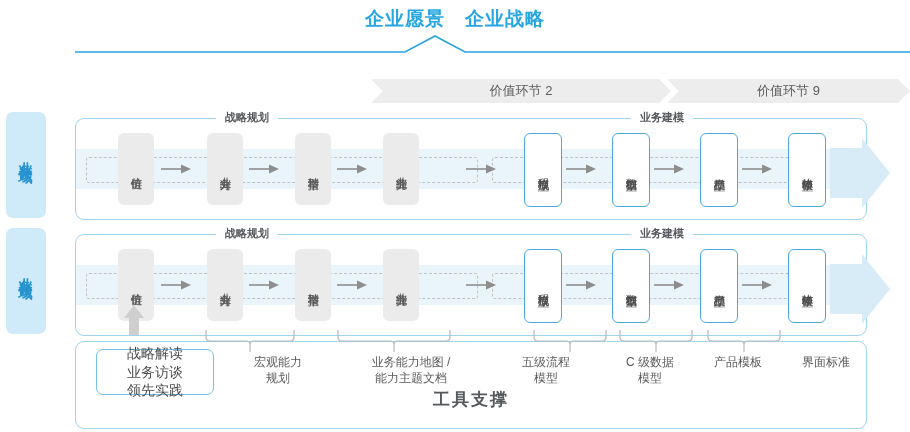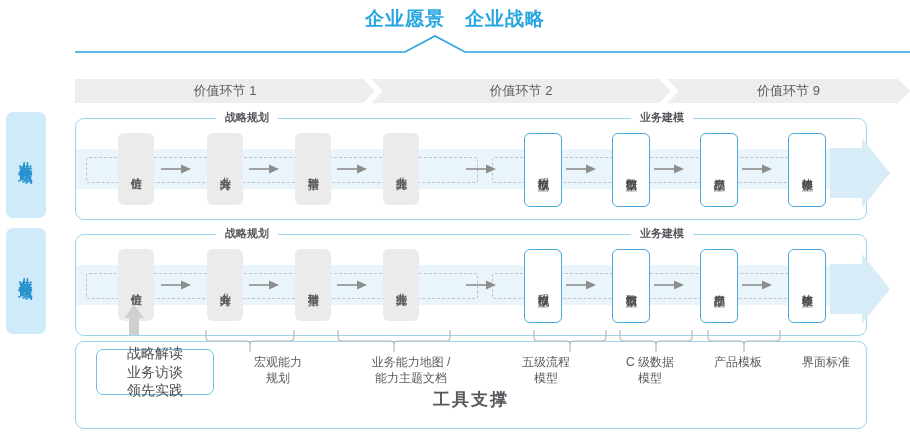--- a/index.html
+++ b/index.html
@@ -140,21 +140,20 @@
     <span class="vision-title">企业愿景</span>
     <span class="vision-title">企业战略</span>
   </div>
 
   <svg class="peak-line" viewBox="0 0 835 22" preserveAspectRatio="none">
     <polyline points="0,18 330,18 360,2 390,18 835,18" fill="none" stroke="#2aa3dd" stroke-width="1.6"></polyline>
   </svg>
 
 
   <div class="vl-bar">
-    <div class="vl-seg v1">价值环节 1</div>
     <div class="vl-seg v2">价值环节 2</div>
     <div class="vl-seg v3">价值环节 9</div>
   </div>
 
   <div class="domain-tab d1">
     <span class="vtxt">业务领域 1</span>
   </div>
   <div class="domain-tab d2">
     <span class="vtxt">业务领域 2</span>
   </div>

